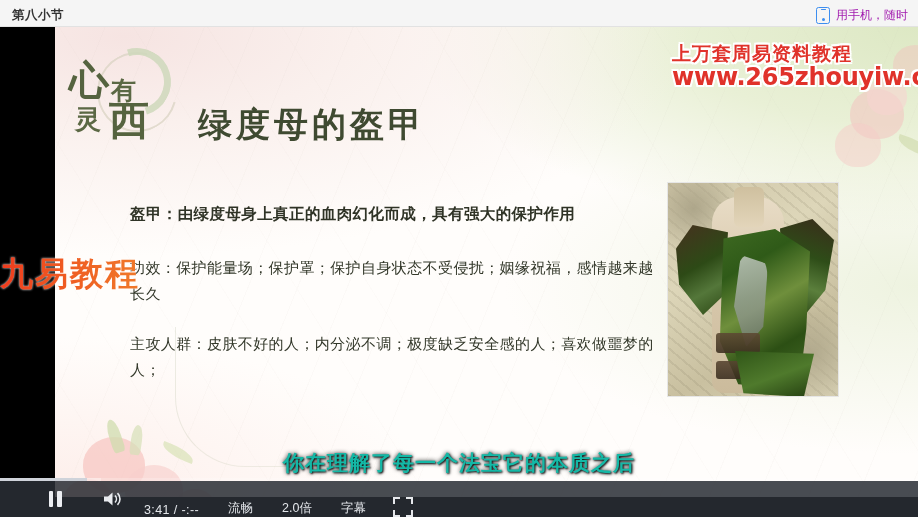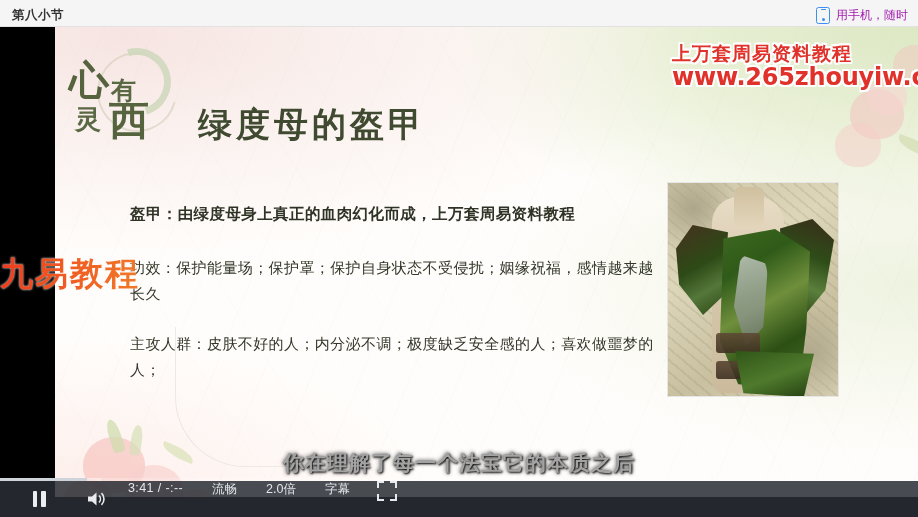--- a/index.html
+++ b/index.html
@@ -124,28 +124,28 @@
              font-size:33px; font-weight:800; letter-spacing:2px; line-height:1;
              font-family:"DejaVu Sans","Liberation Sans",sans-serif;
              color:#e8421f;
              background:linear-gradient(95deg,#ef3b1e 0%,#ef5a22 45%,#f07a2a 100%);
              -webkit-background-clip:text; background-clip:text;
              -webkit-text-fill-color:transparent;
              filter:drop-shadow(0 0 1.2px rgba(255,255,255,.95)); }
 
   
   .subtitle { position:absolute; left:0; right:0; bottom:40px; text-align:center;
-              font-size:21px; font-weight:700; color:#a3a3a3; letter-spacing:1px;
+              font-size:21px; font-weight:700; color:#14b8a6; letter-spacing:1px;
               text-shadow:0 0 4px rgba(0,0,0,.85), 1px 1px 2px rgba(0,0,0,.9);
               z-index:8; }
 
   
   .controls { position:absolute; left:0; bottom:0; width:918px; height:36px;
-              background:rgba(42,46,54,.86); display:flex; align-items:flex-start;
-              padding:0 12px; gap:1px; z-index:9; }
+              background:rgba(42,46,54,.86); display:flex; align-items:flex-end;
+              padding:0 28px; gap:1px; z-index:9; }
   .progress { position:absolute; left:0; top:-3px; width:918px; height:3px;
               background:rgba(255,255,255,.22); cursor:pointer; }
   .progress .buf { position:absolute; left:0; top:0; height:3px; width:11%;
               background:rgba(255,255,255,.35); }
   .progress .played { position:absolute; left:0; top:0; height:3px; width:9.5%;
               background:#cfd3da; }
 
   .ctl { display:flex; align-items:center; justify-content:center; height:36px;
          color:#e8eaee; cursor:pointer; }
   .btn-pause { width:34px; margin-left:10px; }
@@ -210,21 +210,21 @@
         <div class="ring"></div>
         <div class="g g1">心</div>
         <div class="g g2">有</div>
         <div class="g g3">灵</div>
         <div class="g g4">西</div>
       </div>
 
       <div class="slide-title">绿度母的盔甲</div>
 
       <div class="body-wrap">
-        <div class="p-lead">盔甲：由绿度母身上真正的血肉幻化而成，上万套周易资料教程</div>
+        <div class="p-lead">盔甲：由绿度母身上真正的血肉幻化而成，具有强大的保护作用</div>
         <div class="p-txt">功效：保护能量场；保护罩；保护自身状态不受侵扰；姻缘祝福，感情越来越长久</div>
         <div class="p-txt">主攻人群：皮肤不好的人；内分泌不调；极度缺乏安全感的人；喜欢做噩梦的人；</div>
       </div>
 
       <div class="photo">
         <div class="rock"></div>
         <div class="torso"></div>
         <div class="neck"></div>
         <div class="pauldron-l"></div>
         <div class="pauldron-r"></div>

